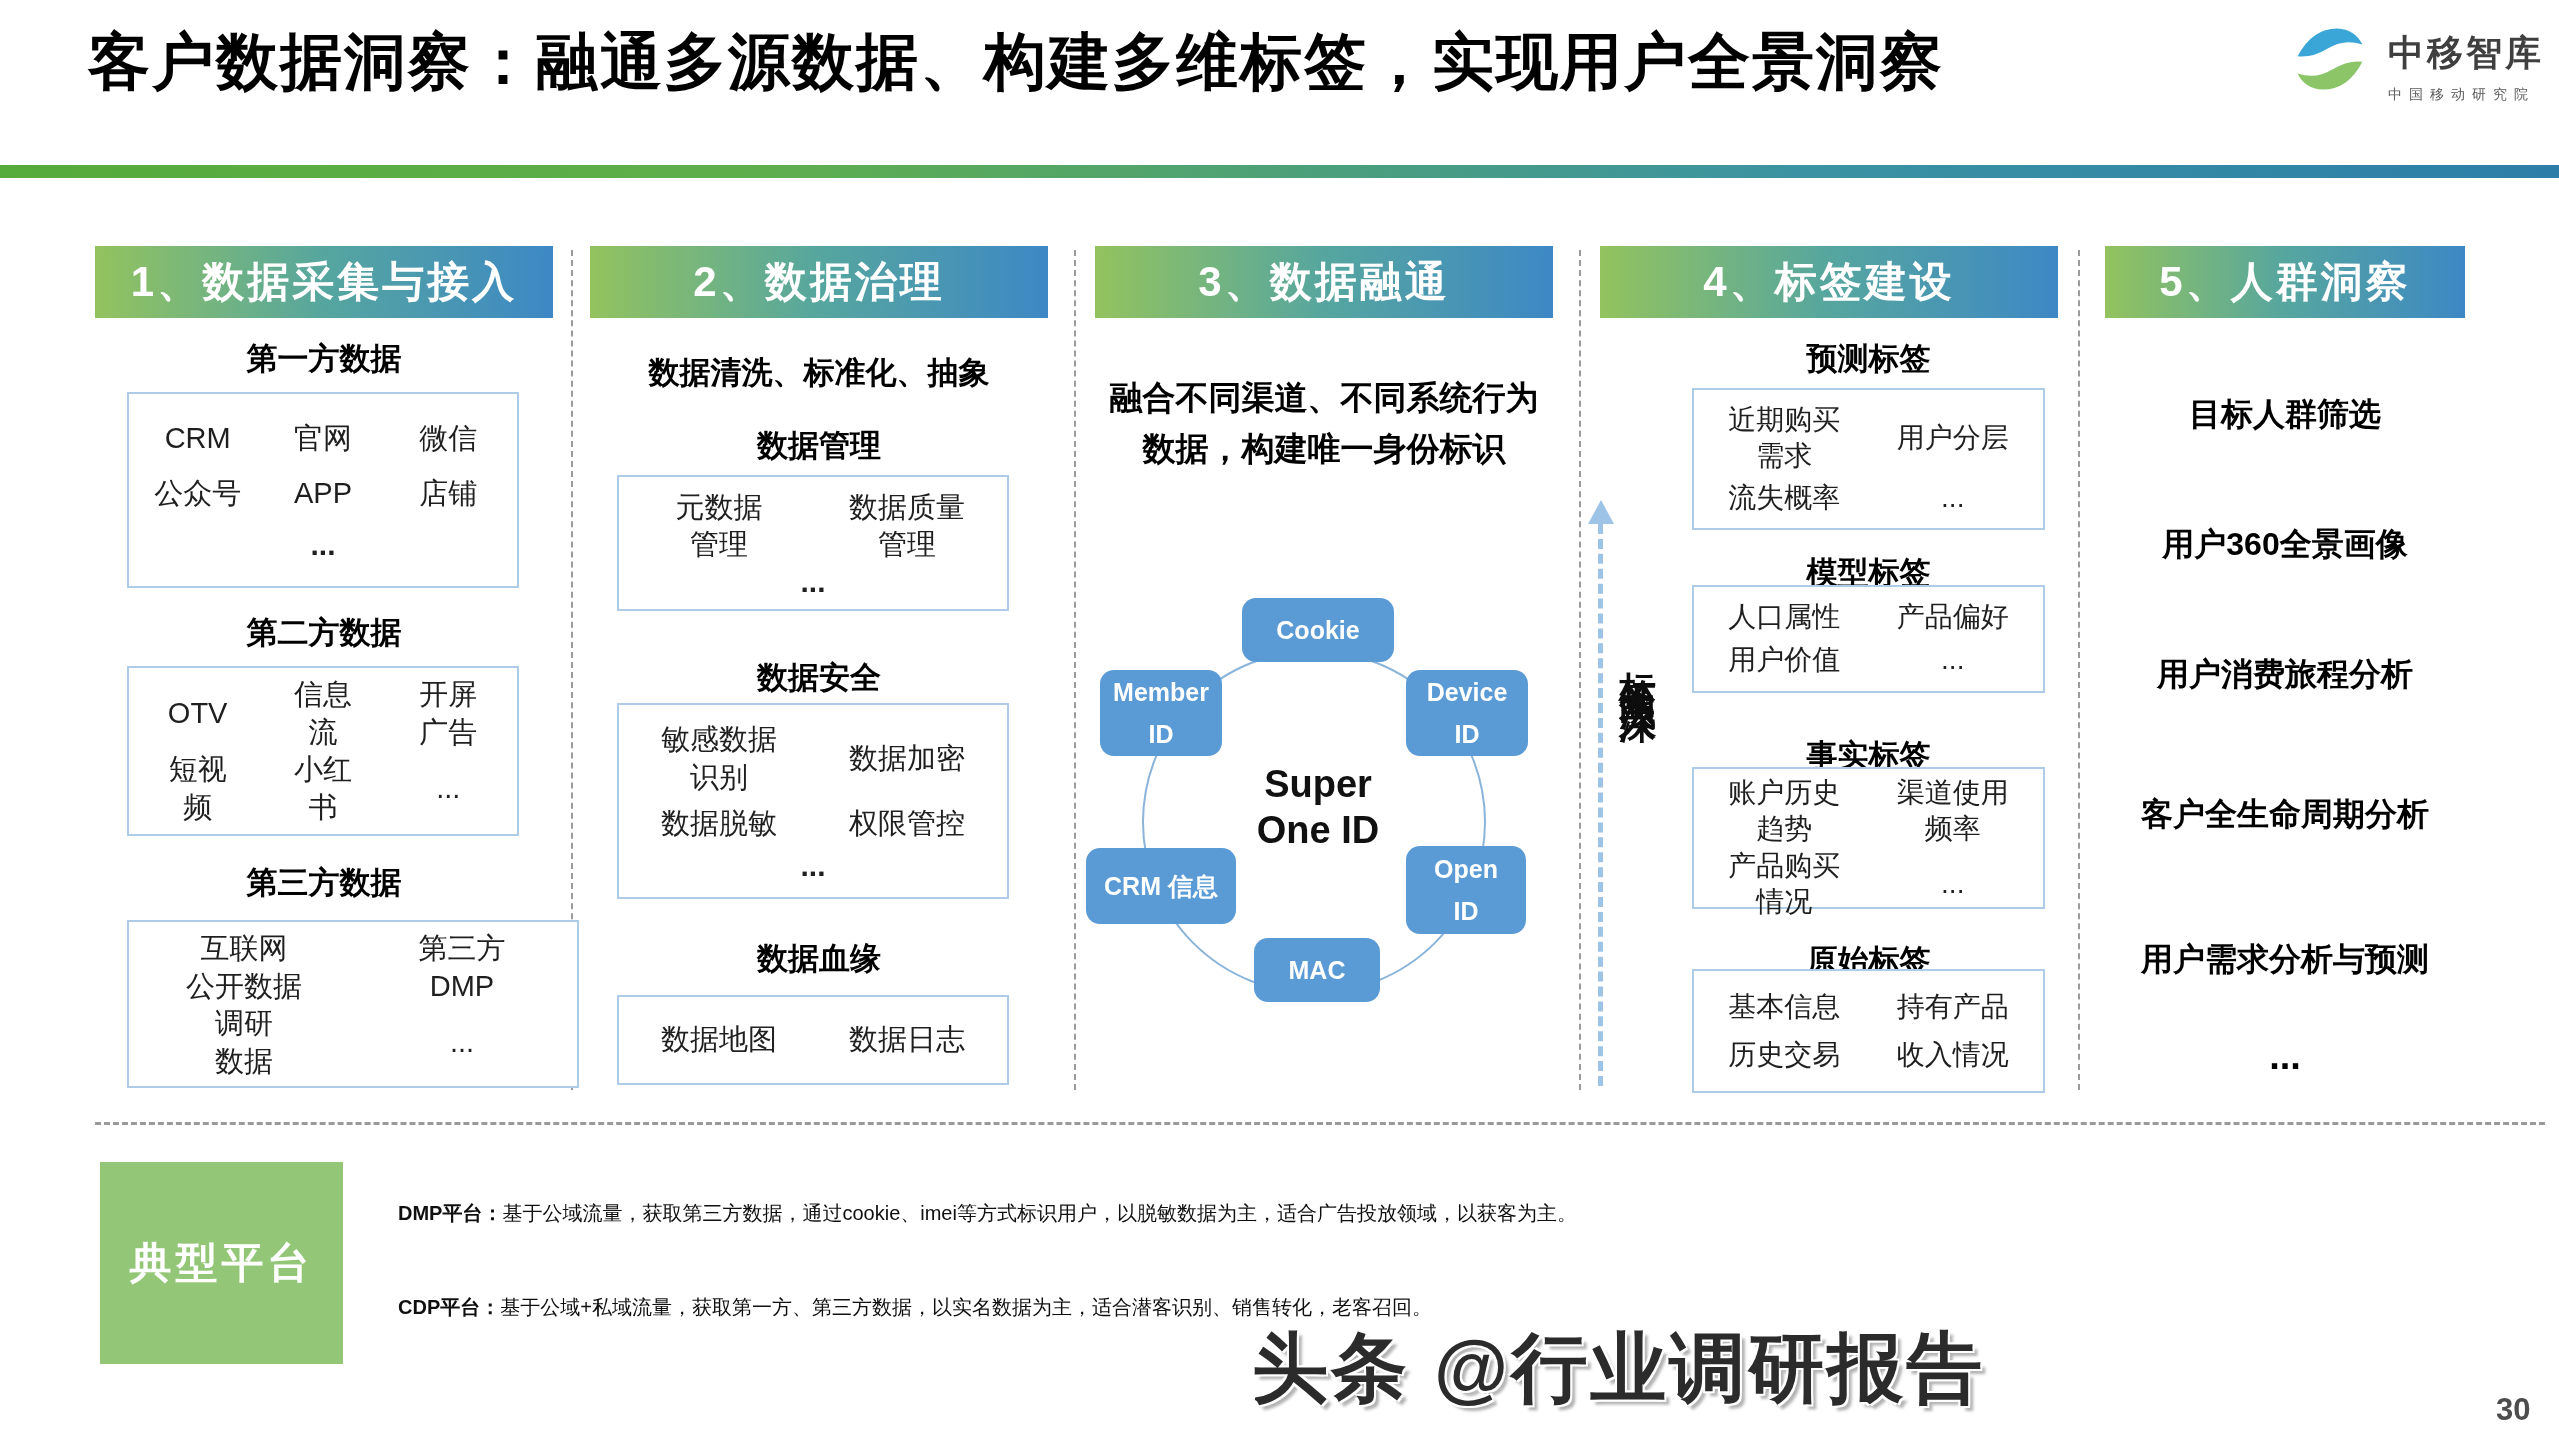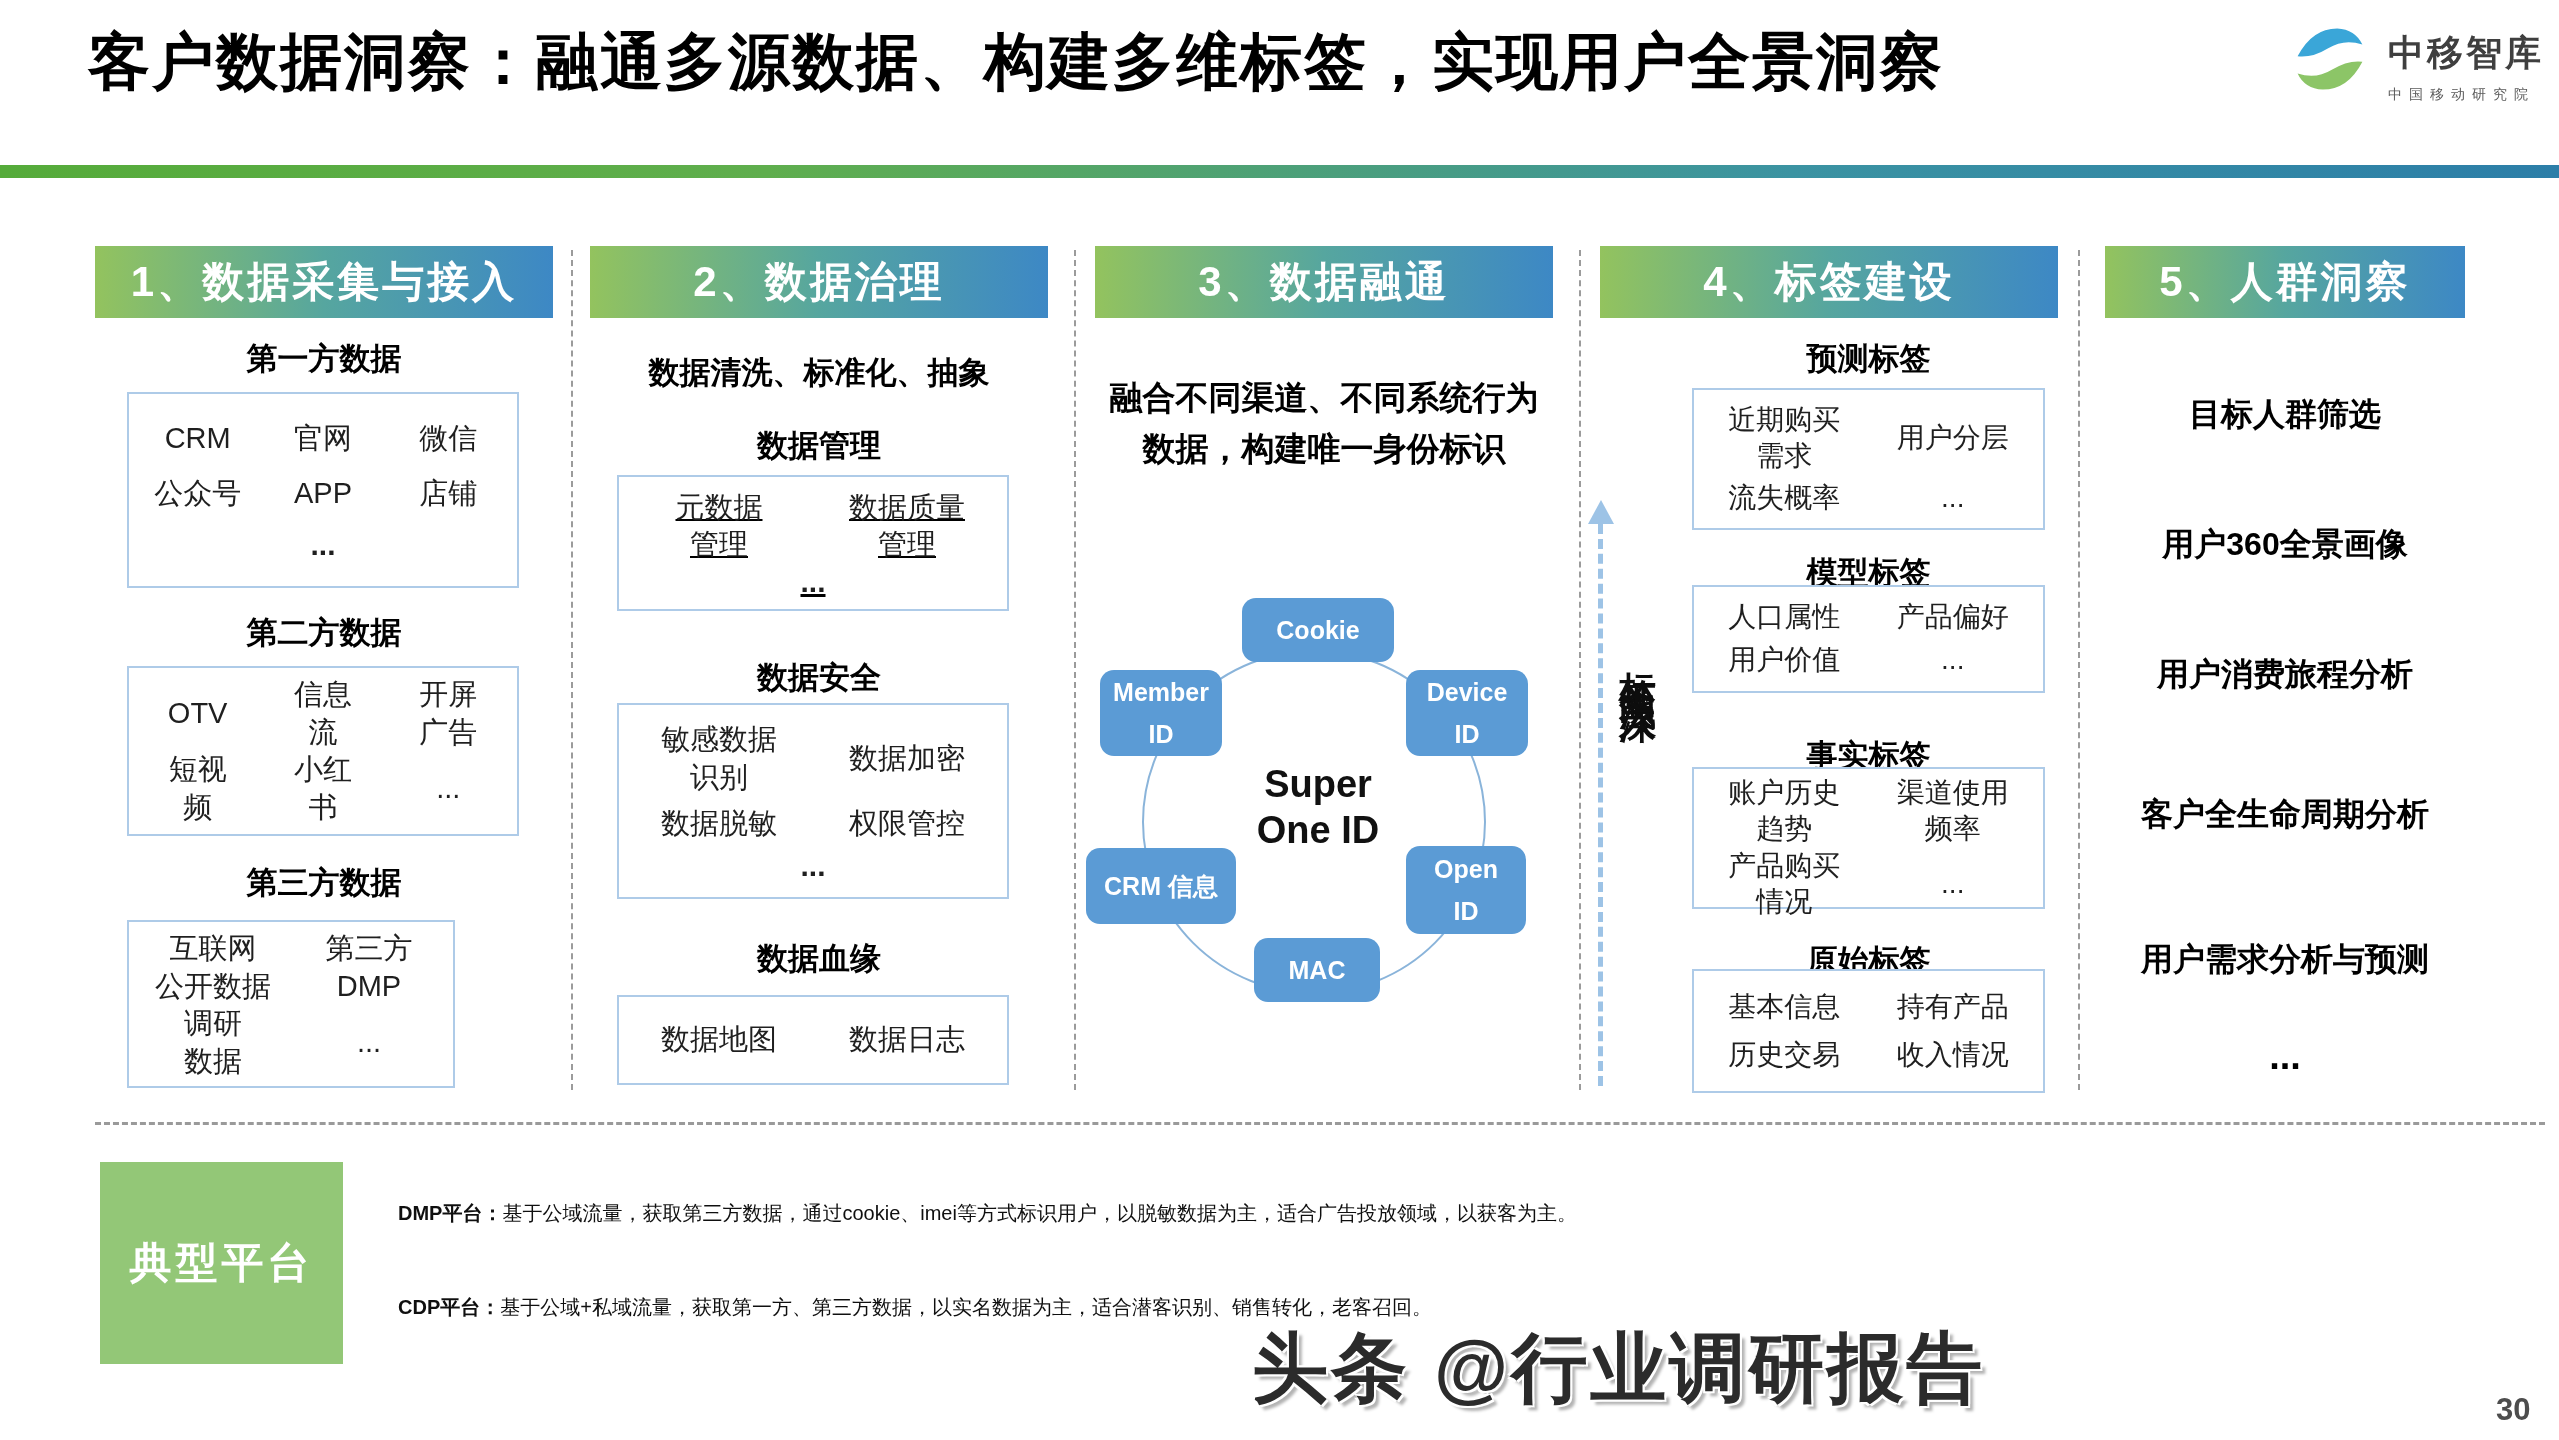--- a/index.html
+++ b/index.html
@@ -126,38 +126,38 @@
     <div class="box-row">
       <div class="cell">短视
 频</div>
       <div class="cell">小红
 书</div>
       <div class="cell">...</div>
     </div>
   </div>
 
   <div class="sec-title" style="left:95px;top:862px;width:458px;">第三方数据</div>
-  <div class="data-box" style="left:127px;top:920px;width:328px;height:168px;">
+  <div class="data-box" style="left:127px;top:920px;width:452px;height:168px;">
     <div class="box-row">
       <div class="cell">互联网
 公开数据</div>
       <div class="cell">第三方
 DMP</div>
     </div>
     <div class="box-row">
       <div class="cell">调研
 数据</div>
       <div class="cell">...</div>
     </div>
   </div>
 
   <div class="sec-title" style="left:590px;top:352px;width:458px;">数据清洗、标准化、抽象</div>
 
   <div class="sec-title" style="left:590px;top:425px;width:458px;">数据管理</div>
-  <div class="data-box" style="left:617px;top:475px;width:392px;height:136px;text-decoration:underline;">
+  <div class="data-box" style="left:617px;top:475px;width:392px;height:136px;">
     <div class="box-row">
       <div class="cell">元数据
 管理</div>
       <div class="cell">数据质量
 管理</div>
     </div>
     <div class="dots-row">...</div>
   </div>
 
   <div class="sec-title" style="left:590px;top:657px;width:458px;">数据安全</div>

